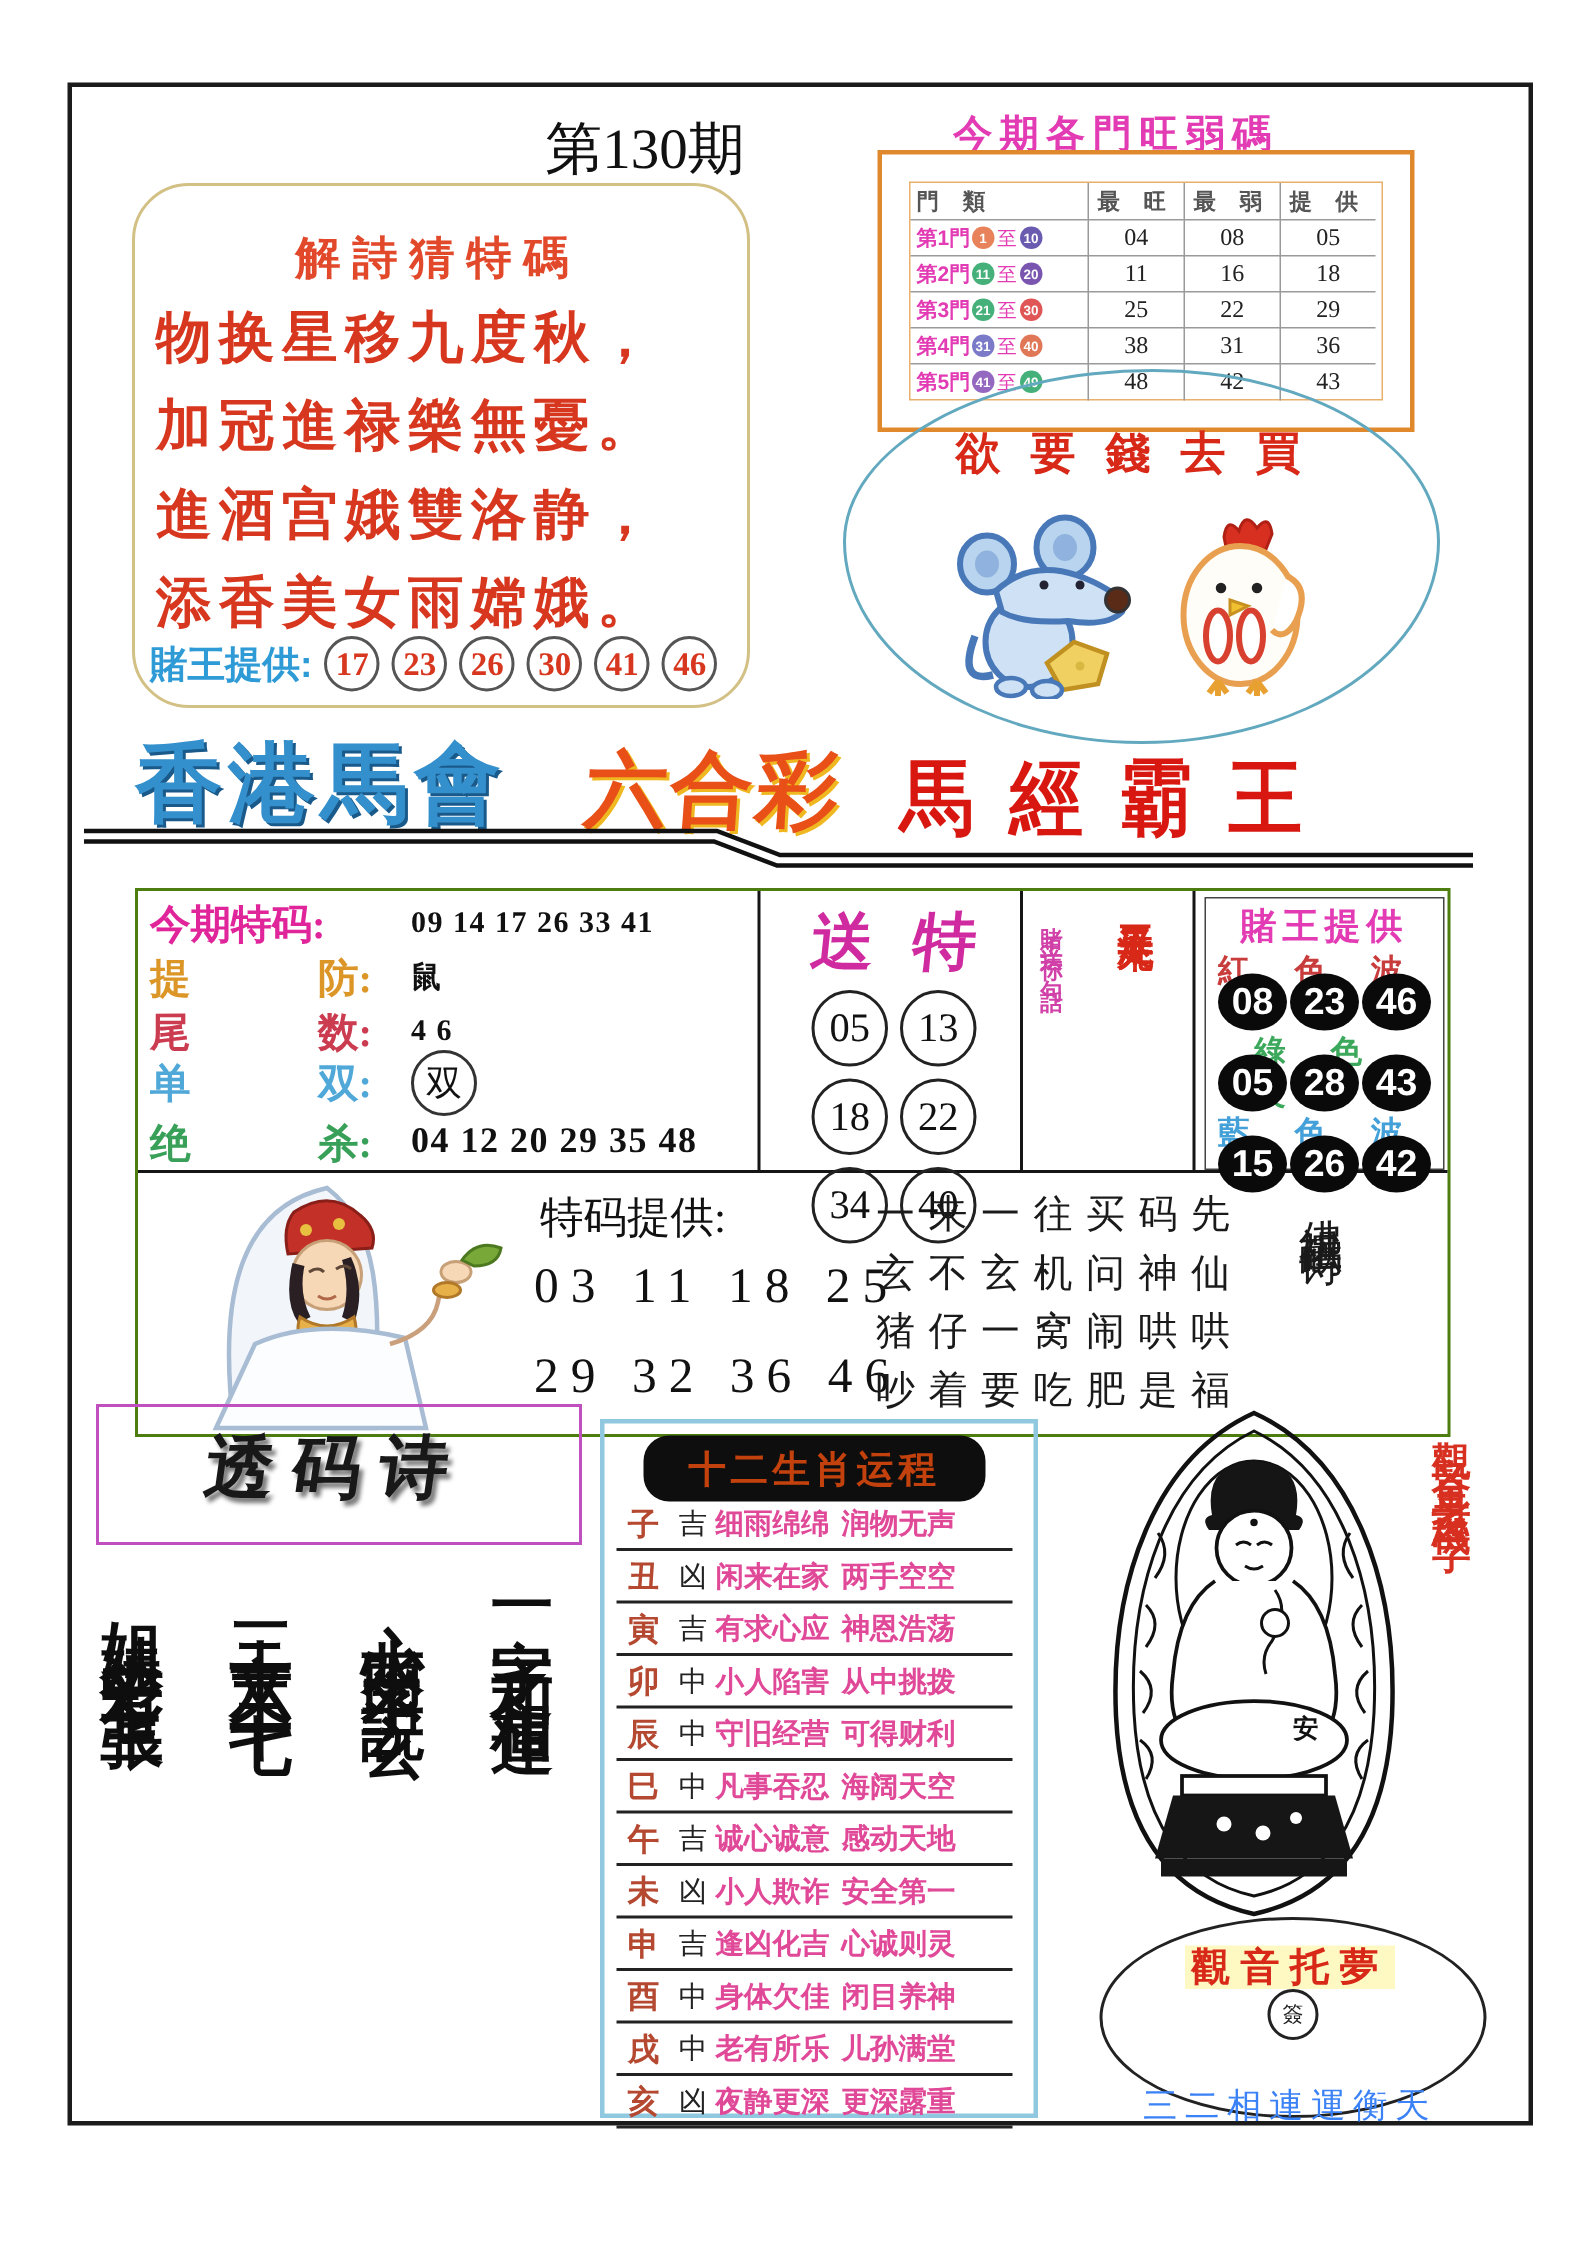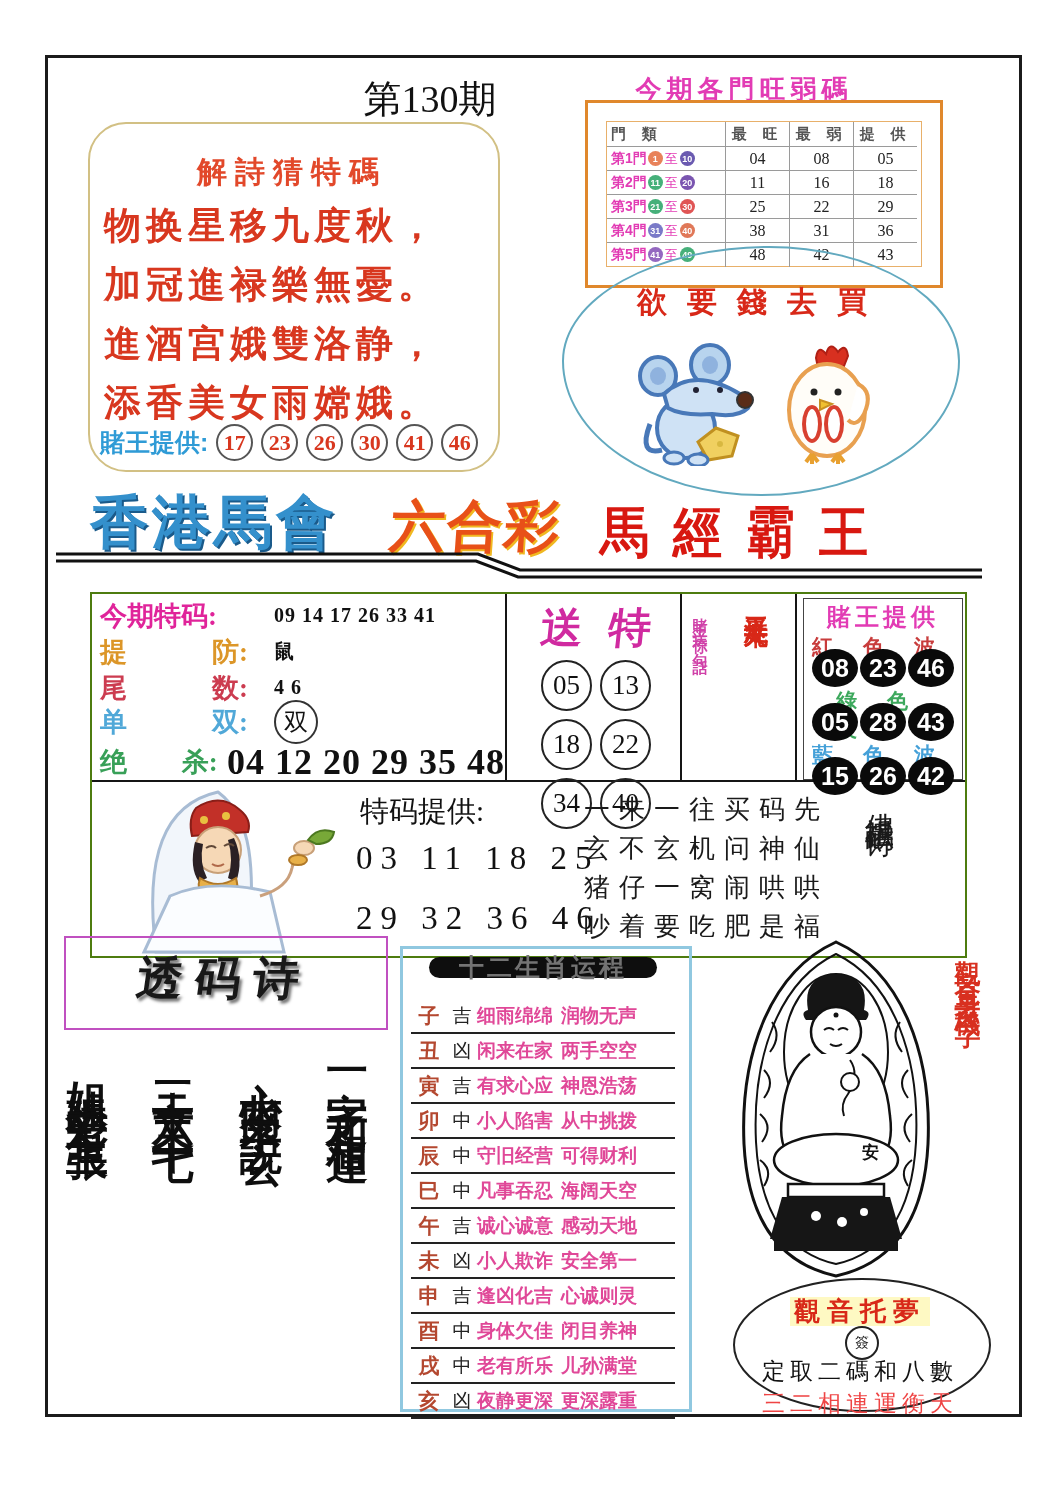--- a/index.html
+++ b/index.html
@@ -93,41 +93,41 @@
 
   
   .tm-box{left:64px;top:936px;width:320px;height:90px;border:2px solid #c050c0;}
   .tm-title{left:64px;top:948px;width:320px;text-align:center;font-size:46px;font-weight:900;color:#181818;
             letter-spacing:12px;text-shadow:3px 3px 3px #777;transform:skewX(-8deg);}
   .callig{writing-mode:vertical-rl;font-size:42px;line-height:50px;letter-spacing:10px;color:#0e0e0e;
           font-weight:bold;height:372px;}
 
   
   .zd-box{left:400px;top:946px;width:286px;height:460px;border:3px solid #90c8e0;}
-  .zd-title{position:absolute;left:26px;top:8px;width:228px;height:21px;background:#0e0e0e;border-radius:17px;
-            color:#737373;display:flex;align-items:center;justify-content:center;font-size:25px;font-weight:bold;
+  .zd-title{position:absolute;left:26px;top:8px;width:228px;height:44px;background:#0e0e0e;border-radius:17px;
+            color:#c2410c;display:flex;align-items:center;justify-content:center;font-size:25px;font-weight:bold;
             letter-spacing:3px;}
   .zd-rows{position:absolute;left:8px;top:50px;width:264px;}
   .zrow{display:flex;align-items:center;height:33px;border-bottom:2px solid #222;}
   .zz{width:36px;text-align:center;color:#b44830;font-size:21px;font-weight:bold;}
   .zl{width:30px;text-align:center;color:#222;font-size:19px;}
   .zt{flex:1;color:#e04898;font-size:19px;font-weight:bold;white-space:nowrap;}
   .zt span{margin-right:8px;}
 
   
   .gy-vert{left:952px;top:940px;writing-mode:vertical-rl;font-size:26px;line-height:30px;letter-spacing:10px;
            color:#d83020;font-weight:bold;height:270px;}
   .dream{left:733px;top:1278px;width:254px;height:130px;border:2px solid #222;border-radius:50%;}
   .dream-title{left:733px;top:1294px;width:254px;text-align:center;font-size:26px;font-weight:bold;color:#d82818;
                letter-spacing:7px;}
   .dream-title span{background:#fef9c3;padding:0 4px;}
   .seal{left:845px;top:1326px;width:30px;height:30px;border:2px solid #222;border-radius:50%;
         display:flex;align-items:center;justify-content:center;font-size:14px;color:#222;}
   .dream-l1{left:733px;top:1356px;width:254px;text-align:center;font-size:23px;color:#111;letter-spacing:5px;}
-  .dream-l2{left:733px;top:1388px;width:254px;text-align:center;font-size:23px;color:#ef4444;letter-spacing:5px;}
+  .dream-l2{left:733px;top:1388px;width:254px;text-align:center;font-size:23px;color:#3b82f6;letter-spacing:5px;}
 </style>
 </head>
 <body>
 
 <div class="page">
   <div class="abs frame"></div>
 
   <div class="abs issue">第130期</div>
 
   <div class="abs poem-box"></div>
@@ -275,21 +275,21 @@
       <span class="sp-v">4  6</span>
     </div>
     <div class="sp-row" style="top:110px;">
       <span class="sp-l1" style="color:#50a8d8;">单</span>
       <span class="sp-l2" style="color:#50a8d8;">双:</span>
       <span class="even-circ">双</span>
     </div>
     <div class="sp-row" style="top:150px;">
       <span class="sp-l1" style="color:#38a058;">绝</span>
       <span class="sp-l2" style="color:#38a058;">杀:</span>
-      <span class="sp-v" style="font-size:36px;">04 12 20 29 35 48</span>
+      <span class="sp-v" style="font-size:24px;">04 12 20 29 35 48</span>
     </div>
 
     <div class="songte-title">送特</div>
     <div class="songte-circs">
       <span class="st-circ">05</span>
       <span class="st-circ">13</span>
       <span class="st-circ">18</span>
       <span class="st-circ">22</span>
       <span class="st-circ">34</span>
       <span class="st-circ">40</span>
@@ -448,15 +448,14 @@
     <path d="M70 265 h108 l12 42 h-132 z" fill="#161616"></path>
     <circle cx="104" cy="284" r="5" fill="#fff"></circle>
       <circle cx="130" cy="290" r="5" fill="#fff"></circle>
       <circle cx="152" cy="280" r="4" fill="#fff"></circle>
     <rect x="62" y="307" width="124" height="12" fill="#161616"></rect>
   </svg>
   <div class="abs gy-vert">觀音金身玄機字</div>
   <div class="abs dream"></div>
   <div class="abs dream-title"><span>觀音托夢</span></div>
   <div class="abs seal">簽</div>
-  <div class="abs dream-l1">定取二碼和八數</div>
   <div class="abs dream-l2">三二相連運衡天</div>
 </div>
 
 </body></html>

